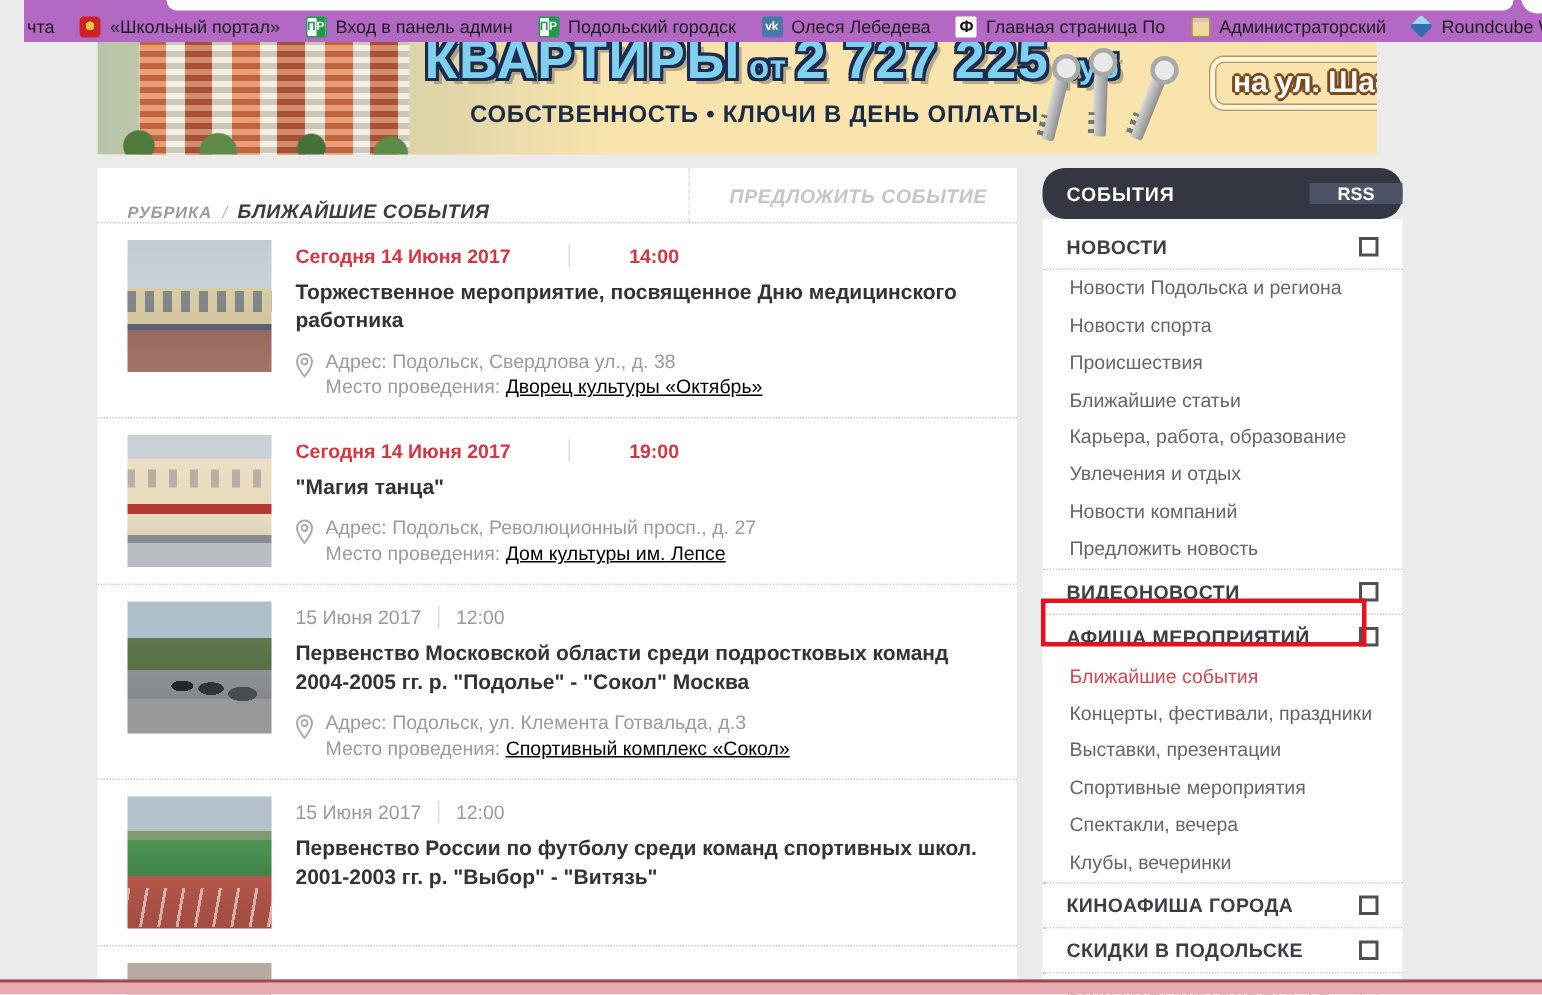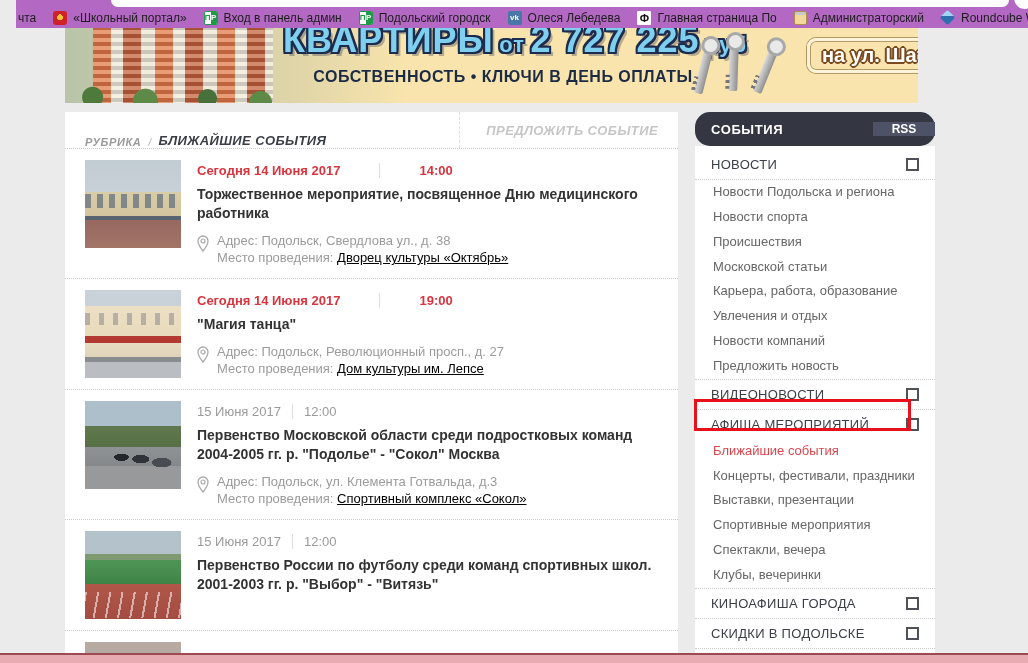--- a/index.html
+++ b/index.html
@@ -90,21 +90,21 @@
   .img5{background:
     repeating-linear-gradient(90deg,rgba(255,255,255,.25) 0 4px,rgba(0,0,0,.12) 4px 8px) 0 85%/100% 28% no-repeat,
     linear-gradient(180deg,#b7aaa2 0%,#b7aaa2 22%,#a56a5c 22%,#a56a5c 38%,#9d9d9b 38%,#8f8f8d 72%,#7b7e80 72%,#7b7e80 100%);}
 
   
   .sidebar{position:absolute;left:695px;top:112px;width:240px;}
   .sb-header{height:34px;background:#343741;display:flex;align-items:center;border-radius:15px;}
   .sb-htitle{color:#fff;font-weight:bold;font-size:13px;letter-spacing:.6px;display:flex;align-items:center;padding-left:16px;}
   .sb-rss{margin-left:auto;width:62px;background:#4e5266;color:#fff;font-weight:bold;font-size:12px;display:flex;align-items:center;justify-content:center;cursor:pointer;}
   .sb-panel{background:#fff;padding-top:4px;padding-bottom:2px;}
-  .sb-section{display:flex;align-items:center;padding:7px 16px;font-weight:normal;font-size:13px;color:#3b3e47;letter-spacing:.3px;cursor:pointer;}
+  .sb-section{display:flex;align-items:center;padding:7px 16px;font-weight:bold;font-size:13px;color:#3b3e47;letter-spacing:.3px;cursor:pointer;}
   .sb-square{margin-left:auto;width:9px;height:9px;border:2px solid #4e515a;cursor:pointer;}
   .sb-link{padding:3px 16px 3px 18px;font-size:13px;color:#666;line-height:1.45;cursor:pointer;}
   .sb-link.active{color:#d9464e;}
   .dot-t{border-top:1px dotted #ccc;}
   .dot-b{border-bottom:1px dotted #ccc;}
 
   
   .annotation{position:absolute;left:694px;top:399px;width:211px;height:26px;border:3px solid #e8101b;z-index:8;pointer-events:none;}
   .bottom-band{position:absolute;left:0;top:653px;width:100%;height:10px;background:#e7abb1;border-top:2px solid #9e4a53;z-index:9;}
 </style>
@@ -283,21 +283,21 @@
       <div class="sb-rss">RSS</div>
     </div>
     <div class="sb-panel">
       <div class="sb-section dot-b">
           <span>НОВОСТИ</span>
           <span class="sb-square"></span>
         </div>
       <div class="sb-link">Новости Подольска и региона</div>
       <div class="sb-link">Новости спорта</div>
       <div class="sb-link">Происшествия</div>
-      <div class="sb-link">Московской статьи</div>
+      <div class="sb-link">Ближайшие статьи</div>
       <div class="sb-link">Карьера, работа, образование</div>
       <div class="sb-link">Увлечения и отдых</div>
       <div class="sb-link">Новости компаний</div>
       <div class="sb-link">Предложить новость</div>
       <div class="sb-section dot-t">
           <span>ВИДЕОНОВОСТИ</span>
           <span class="sb-square"></span>
         </div>
       <div class="sb-section dot-t">
           <span>АФИША МЕРОПРИЯТИЙ</span>

